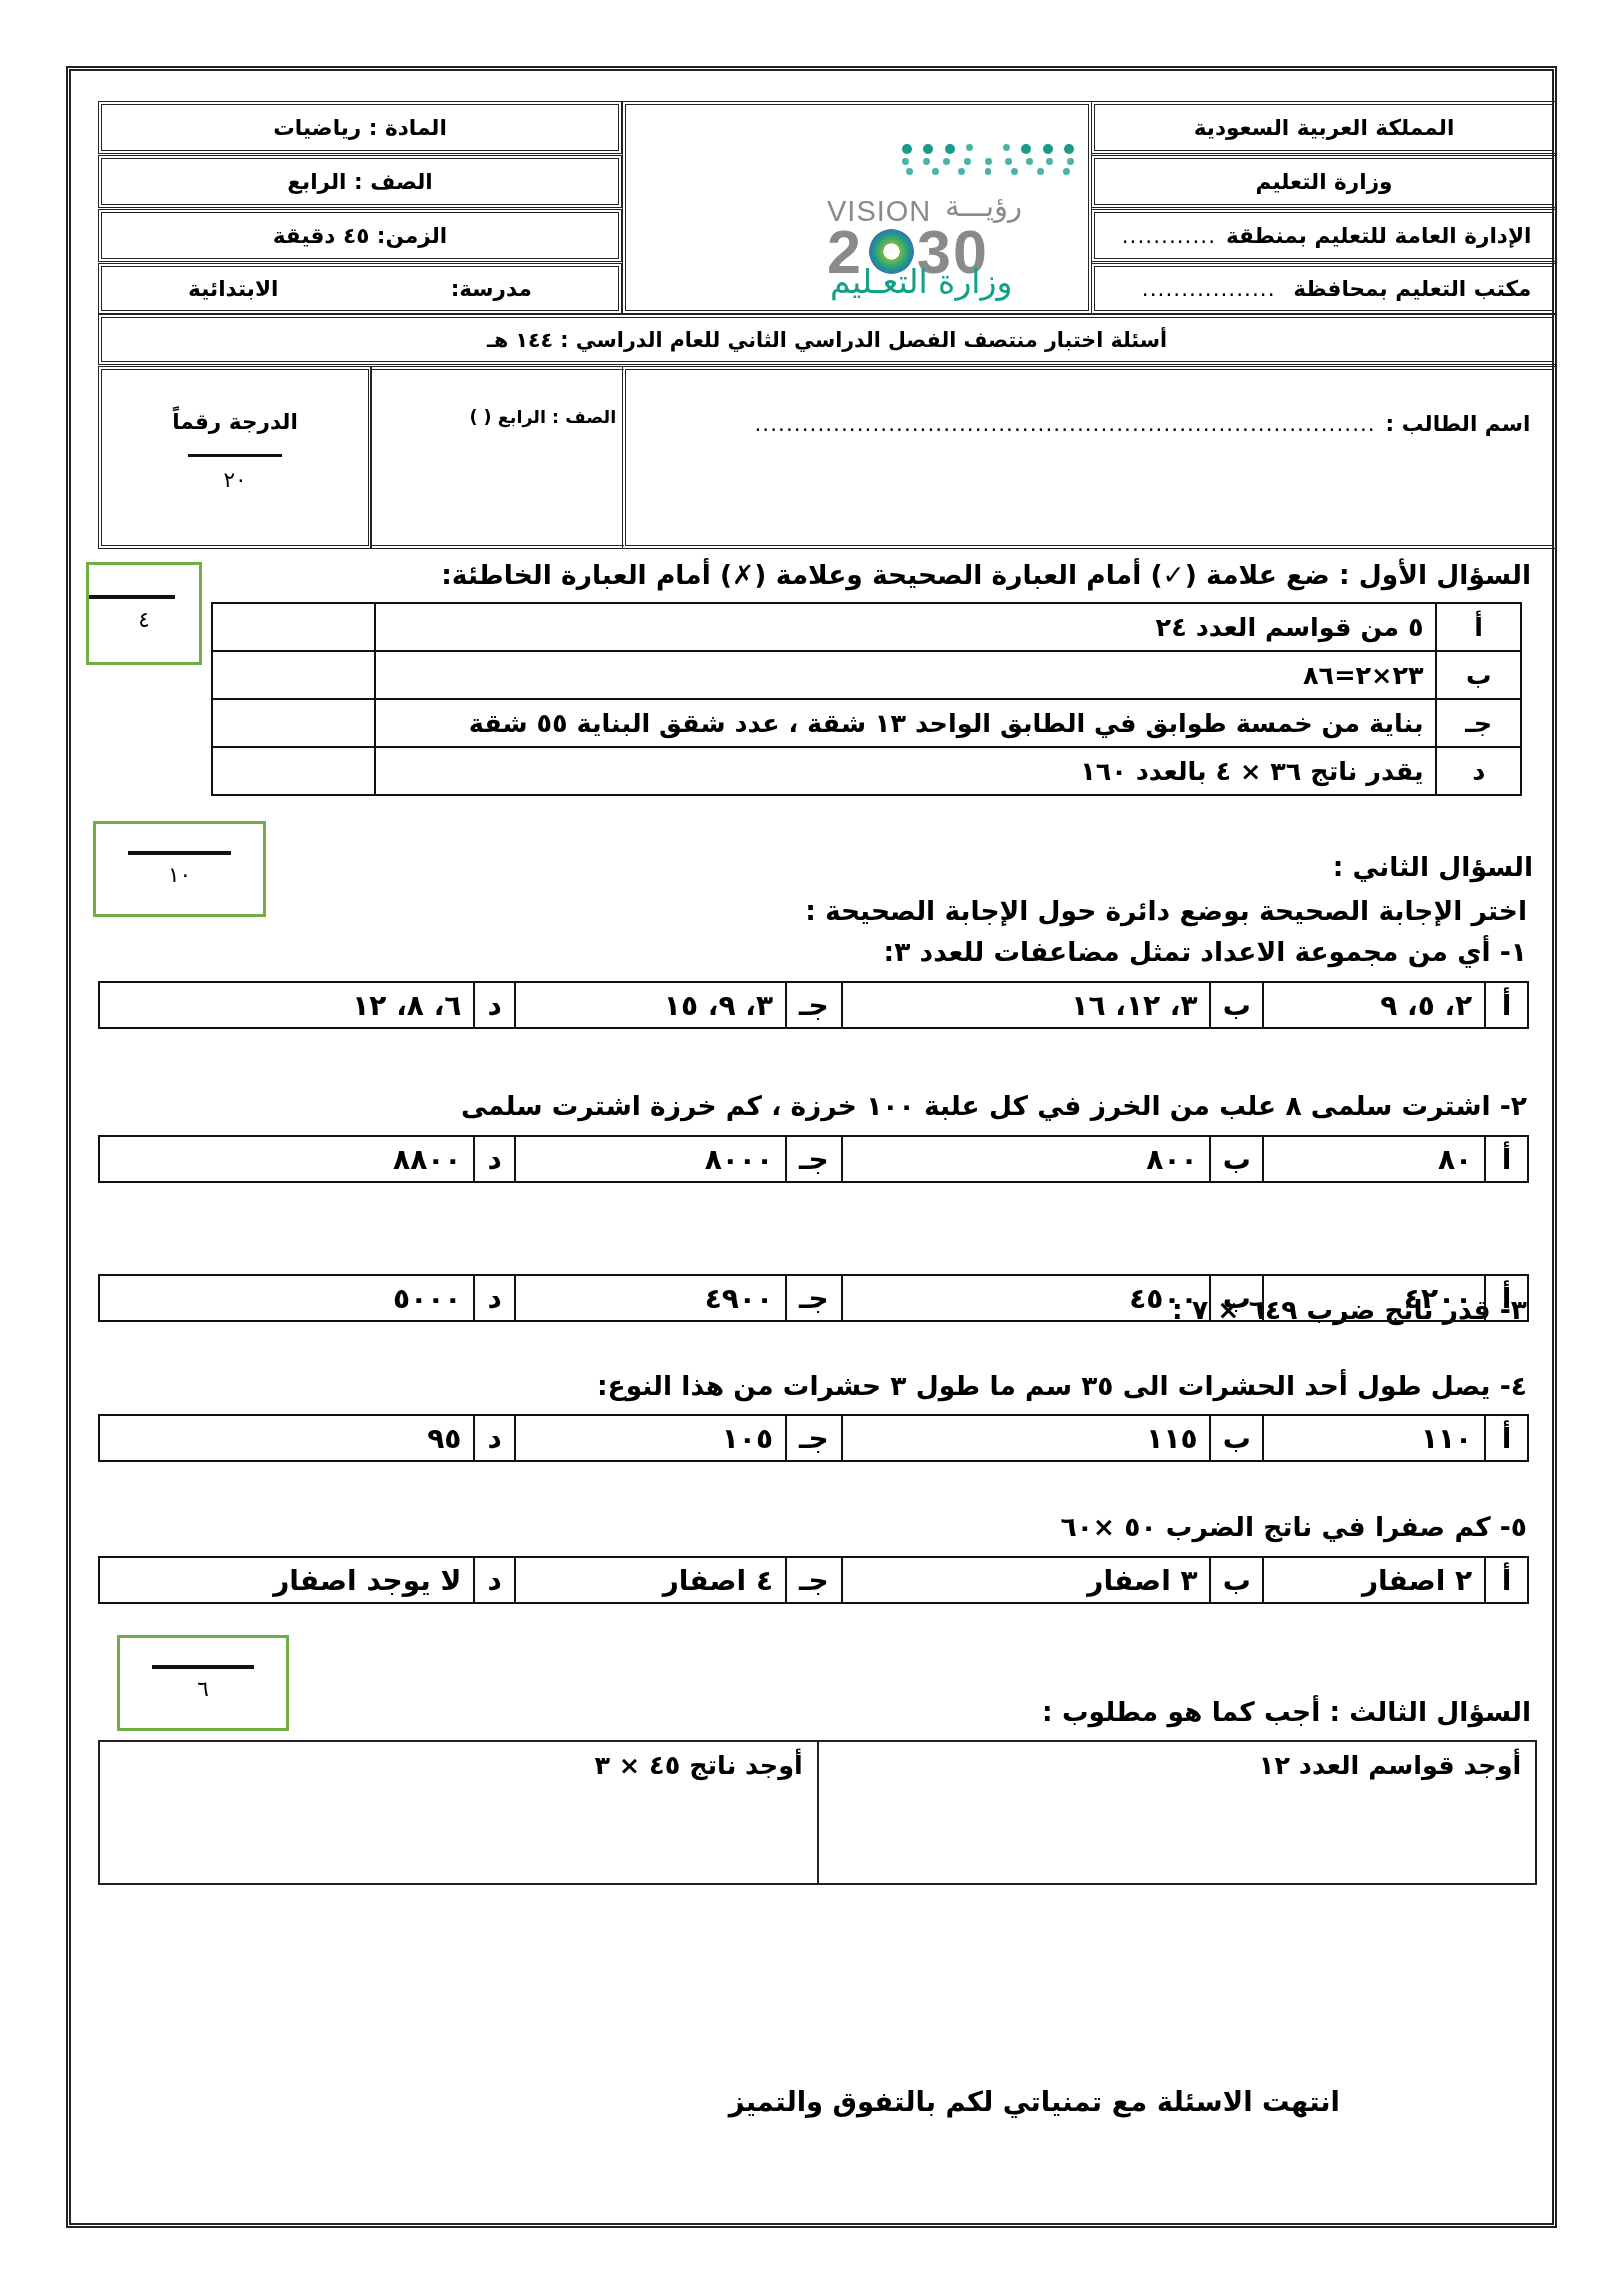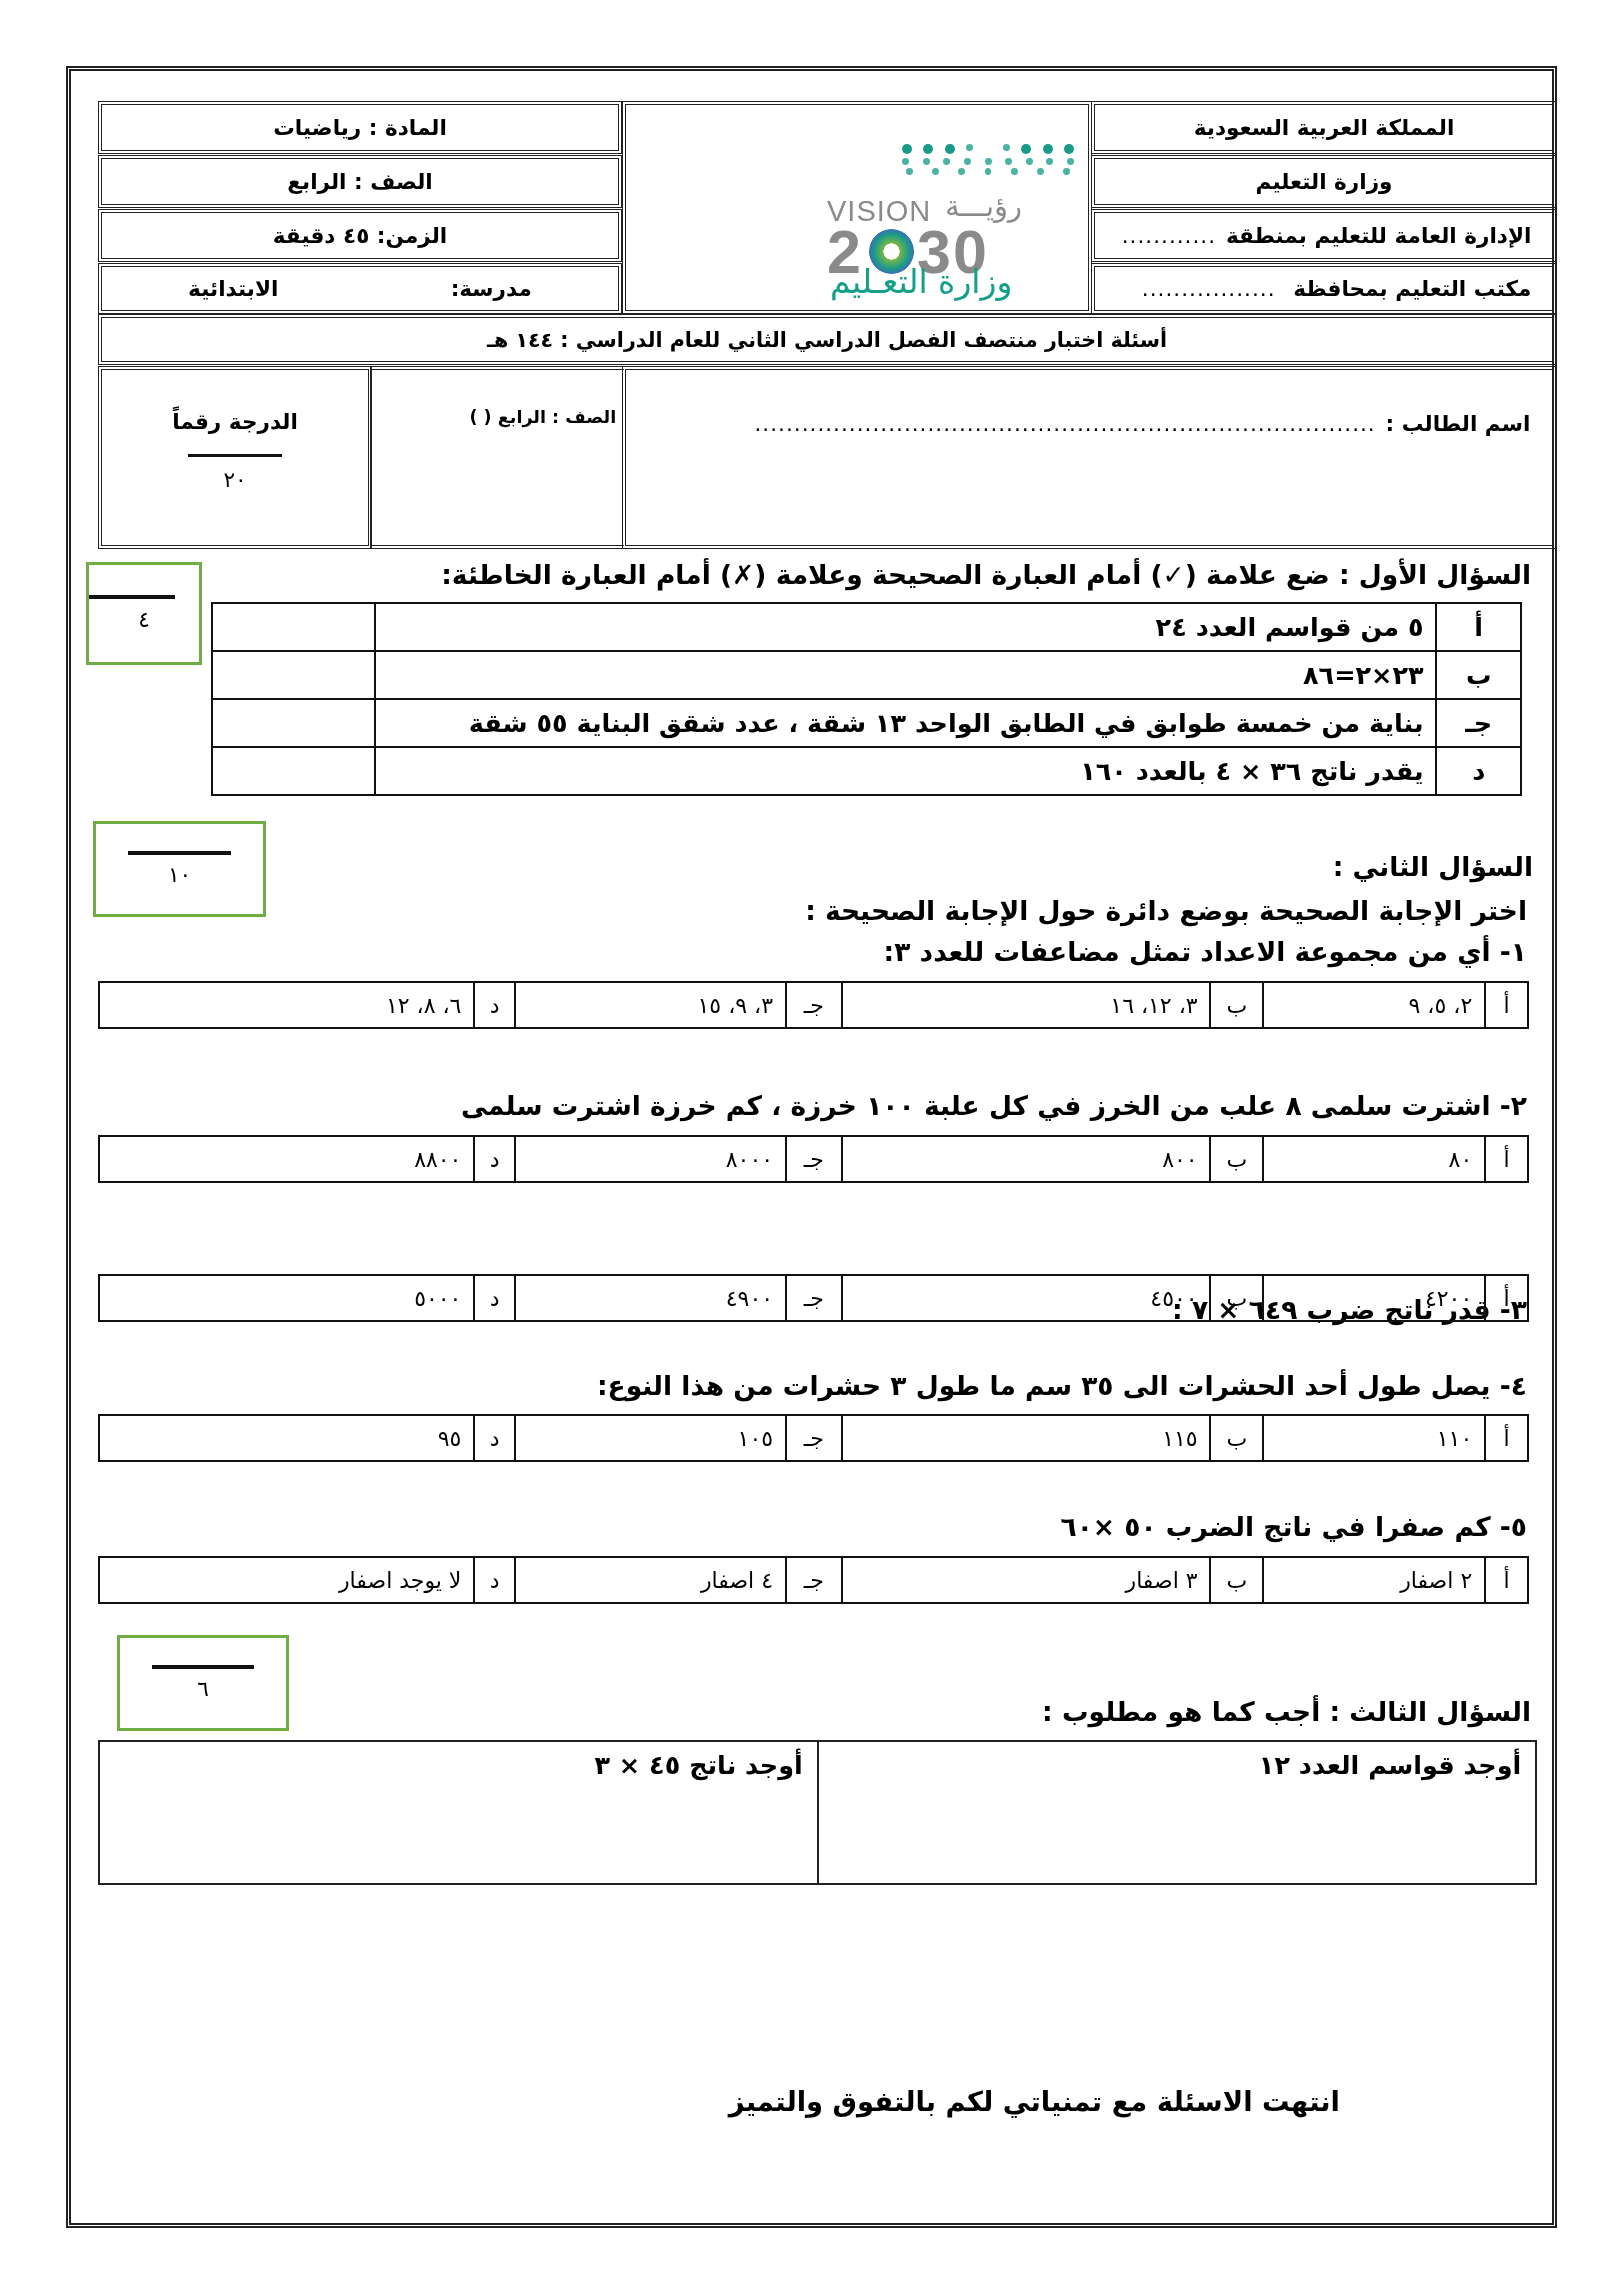--- a/index.html
+++ b/index.html
@@ -27,21 +27,21 @@
           background: radial-gradient(circle, #fff 25%, #7ab648 26%, #1a9b8a 55%, #3b6fb5 70%, #fff 72%); }
   
   .qhead { font-size: 26.5px; font-weight: bold; white-space: nowrap; text-align: right; }
   .score-box { border: 3.9px solid #70ad47; background: #fff; display: flex;
                flex-direction: column; align-items: center; justify-content: center; }
   .score-line { width: 62%; height: 3.9px; background: #111; margin-bottom: 7.8px; }
   .score-num { font-size: 21.6px; }
   table { border-collapse: collapse; }
   .tf td { border: 2px solid #111; font-size: 25.5px; font-weight: bold; padding: 0 11.8px;
            height: 46px; }
-  .opt td { border: 2px solid #111; font-size: 22px; font-weight: normal; height: 44px; padding: 0 11.8px; }
+  .opt td { border: 2px solid #111; font-size: 28px; font-weight: bold; height: 44px; padding: 0 11.8px; }
   .opt td.letter { text-align: center; padding: 0; }
   .opt td.ans { text-align: right; }
   .q3 td { border: 2px solid #222; vertical-align: top; font-size: 25.5px; font-weight: bold;
            padding: 7.8px 13.7px; }
   .footer-msg { font-size: 27.4px; font-weight: bold; margin-left: 45px; }
 </style>
 </head>
 <body>
 
 <div class="abs outer-border"></div>

